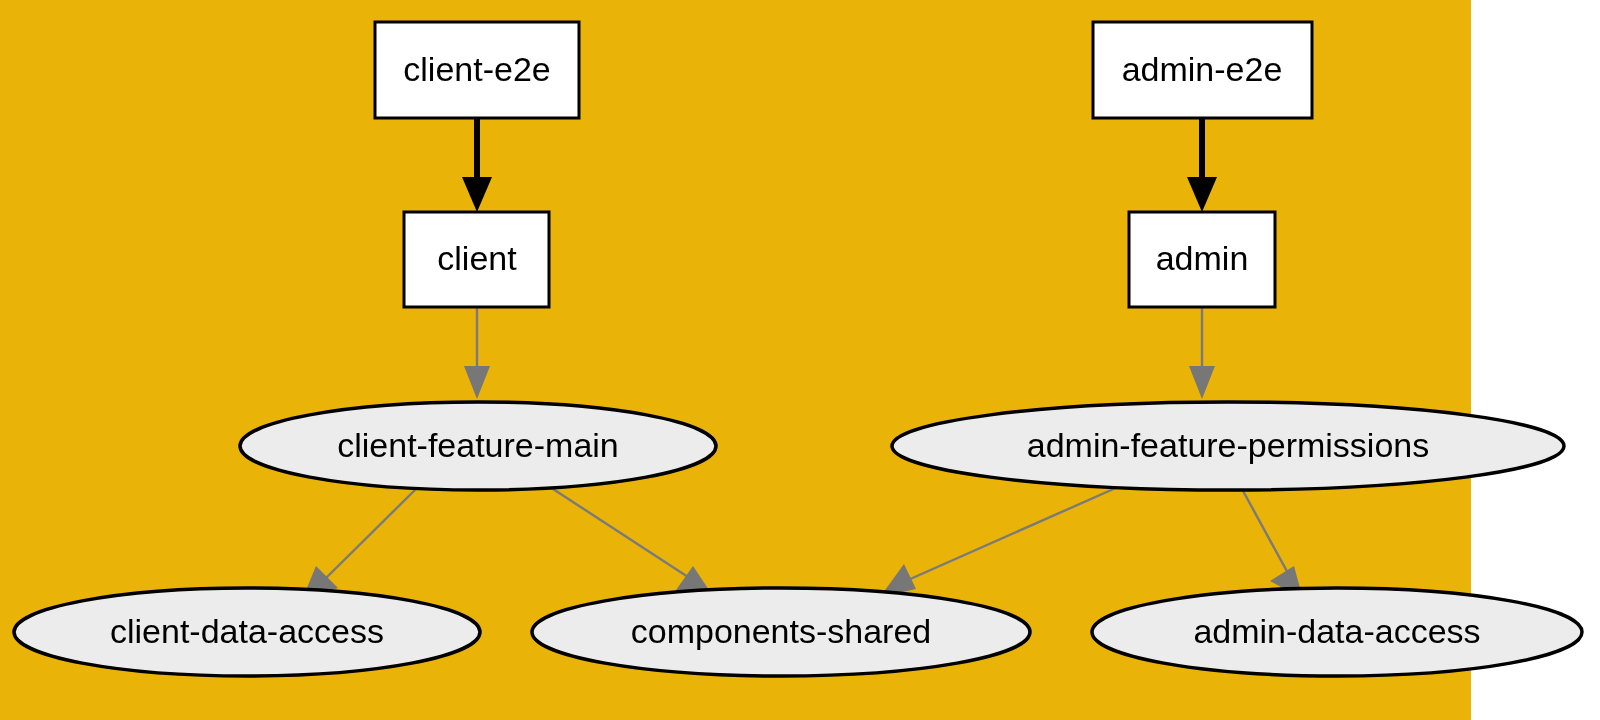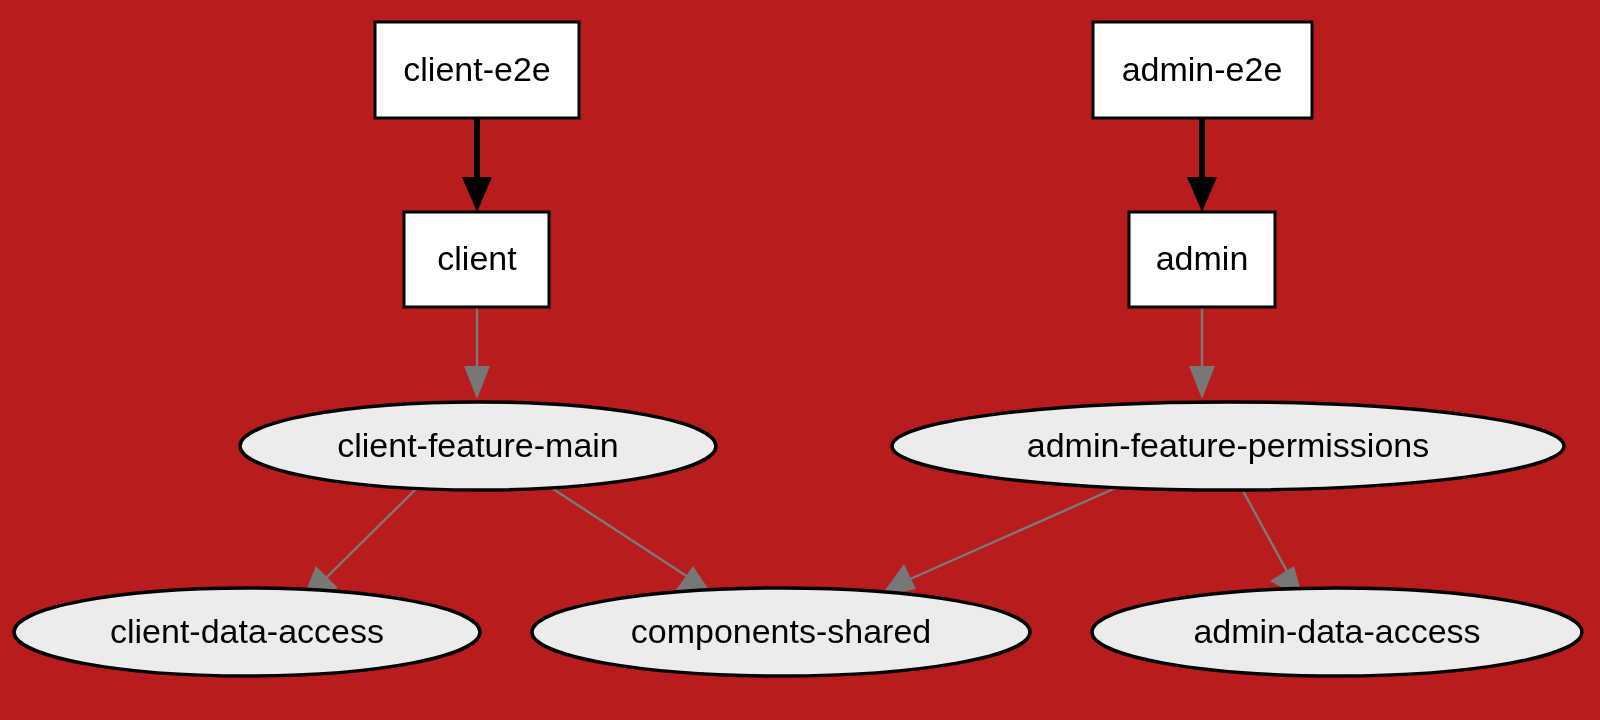--- a/index.html
+++ b/index.html
@@ -8,23 +8,23 @@
     background: #ffffff;
   }
   body {
     width: 1600px;
     height: 720px;
     overflow: hidden;
     font-family: "Liberation Sans", sans-serif;
   }
   #canvas-wrap {
     position: relative;
-    width: 1600px;
+    width: 1471px;
     height: 720px;
-    background: #b91c1c;
+    background: #eab308;
   }
   svg#graph {
     display: block;
     width: 1600px;
     height: 720px;
   }
   .node-box {
     fill: #ffffff;
     stroke: #000000;
     stroke-width: 3;

